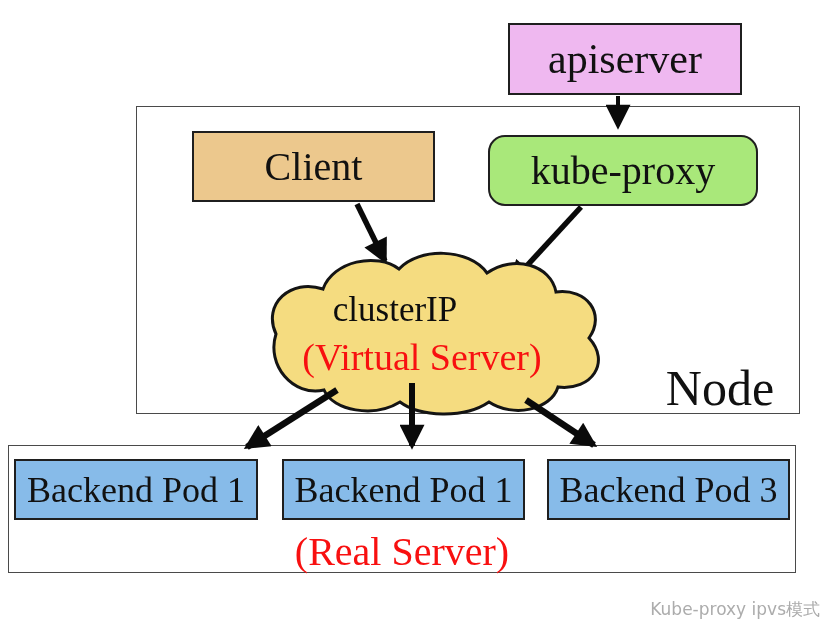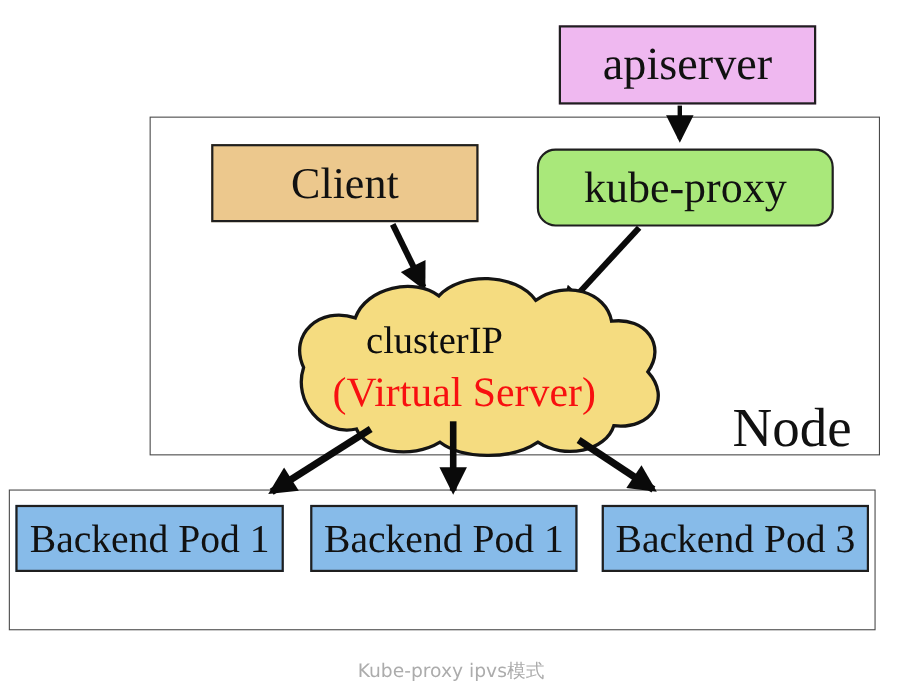--- a/index.html
+++ b/index.html
@@ -58,21 +58,21 @@
   .cloud-subtitle{
     left:272px;top:338px;width:300px;
     font-size:38px;line-height:1;text-align:center;color:var(--red-text);
   }
   .real-server-label{
     left:8px;top:532px;width:788px;
     font-size:40px;line-height:1;text-align:center;color:var(--red-text);
   }
   .caption{
     left:0;top:598px;width:820px;
-    text-align:center;
+    text-align:right;
     font-family:"DejaVu Sans","Liberation Sans",sans-serif;
     font-size:17px;color:var(--caption-gray);
   }
   svg.overlay{position:absolute;left:0;top:0;width:820px;height:633px;pointer-events:none;}
   .arrow{stroke:#0a0a0a;fill:none;}
   .cloud-shape{fill:var(--cloud-fill);stroke:#141414;stroke-width:3;}
 </style>
 </head>
 <body>
 
@@ -129,16 +129,17 @@
   <div class="box pod pod1">
     <span>Backend Pod 1</span>
   </div>
   <div class="box pod pod2">
     <span>Backend Pod 1</span>
   </div>
   <div class="box pod pod3">
     <span>Backend Pod 3</span>
   </div>
 
+  <div class="abs real-server-label">(Real Server)</div>
 
   <div class="abs caption">Kube-proxy ipvs模式</div>
 
 </div>
 
 </body></html>

